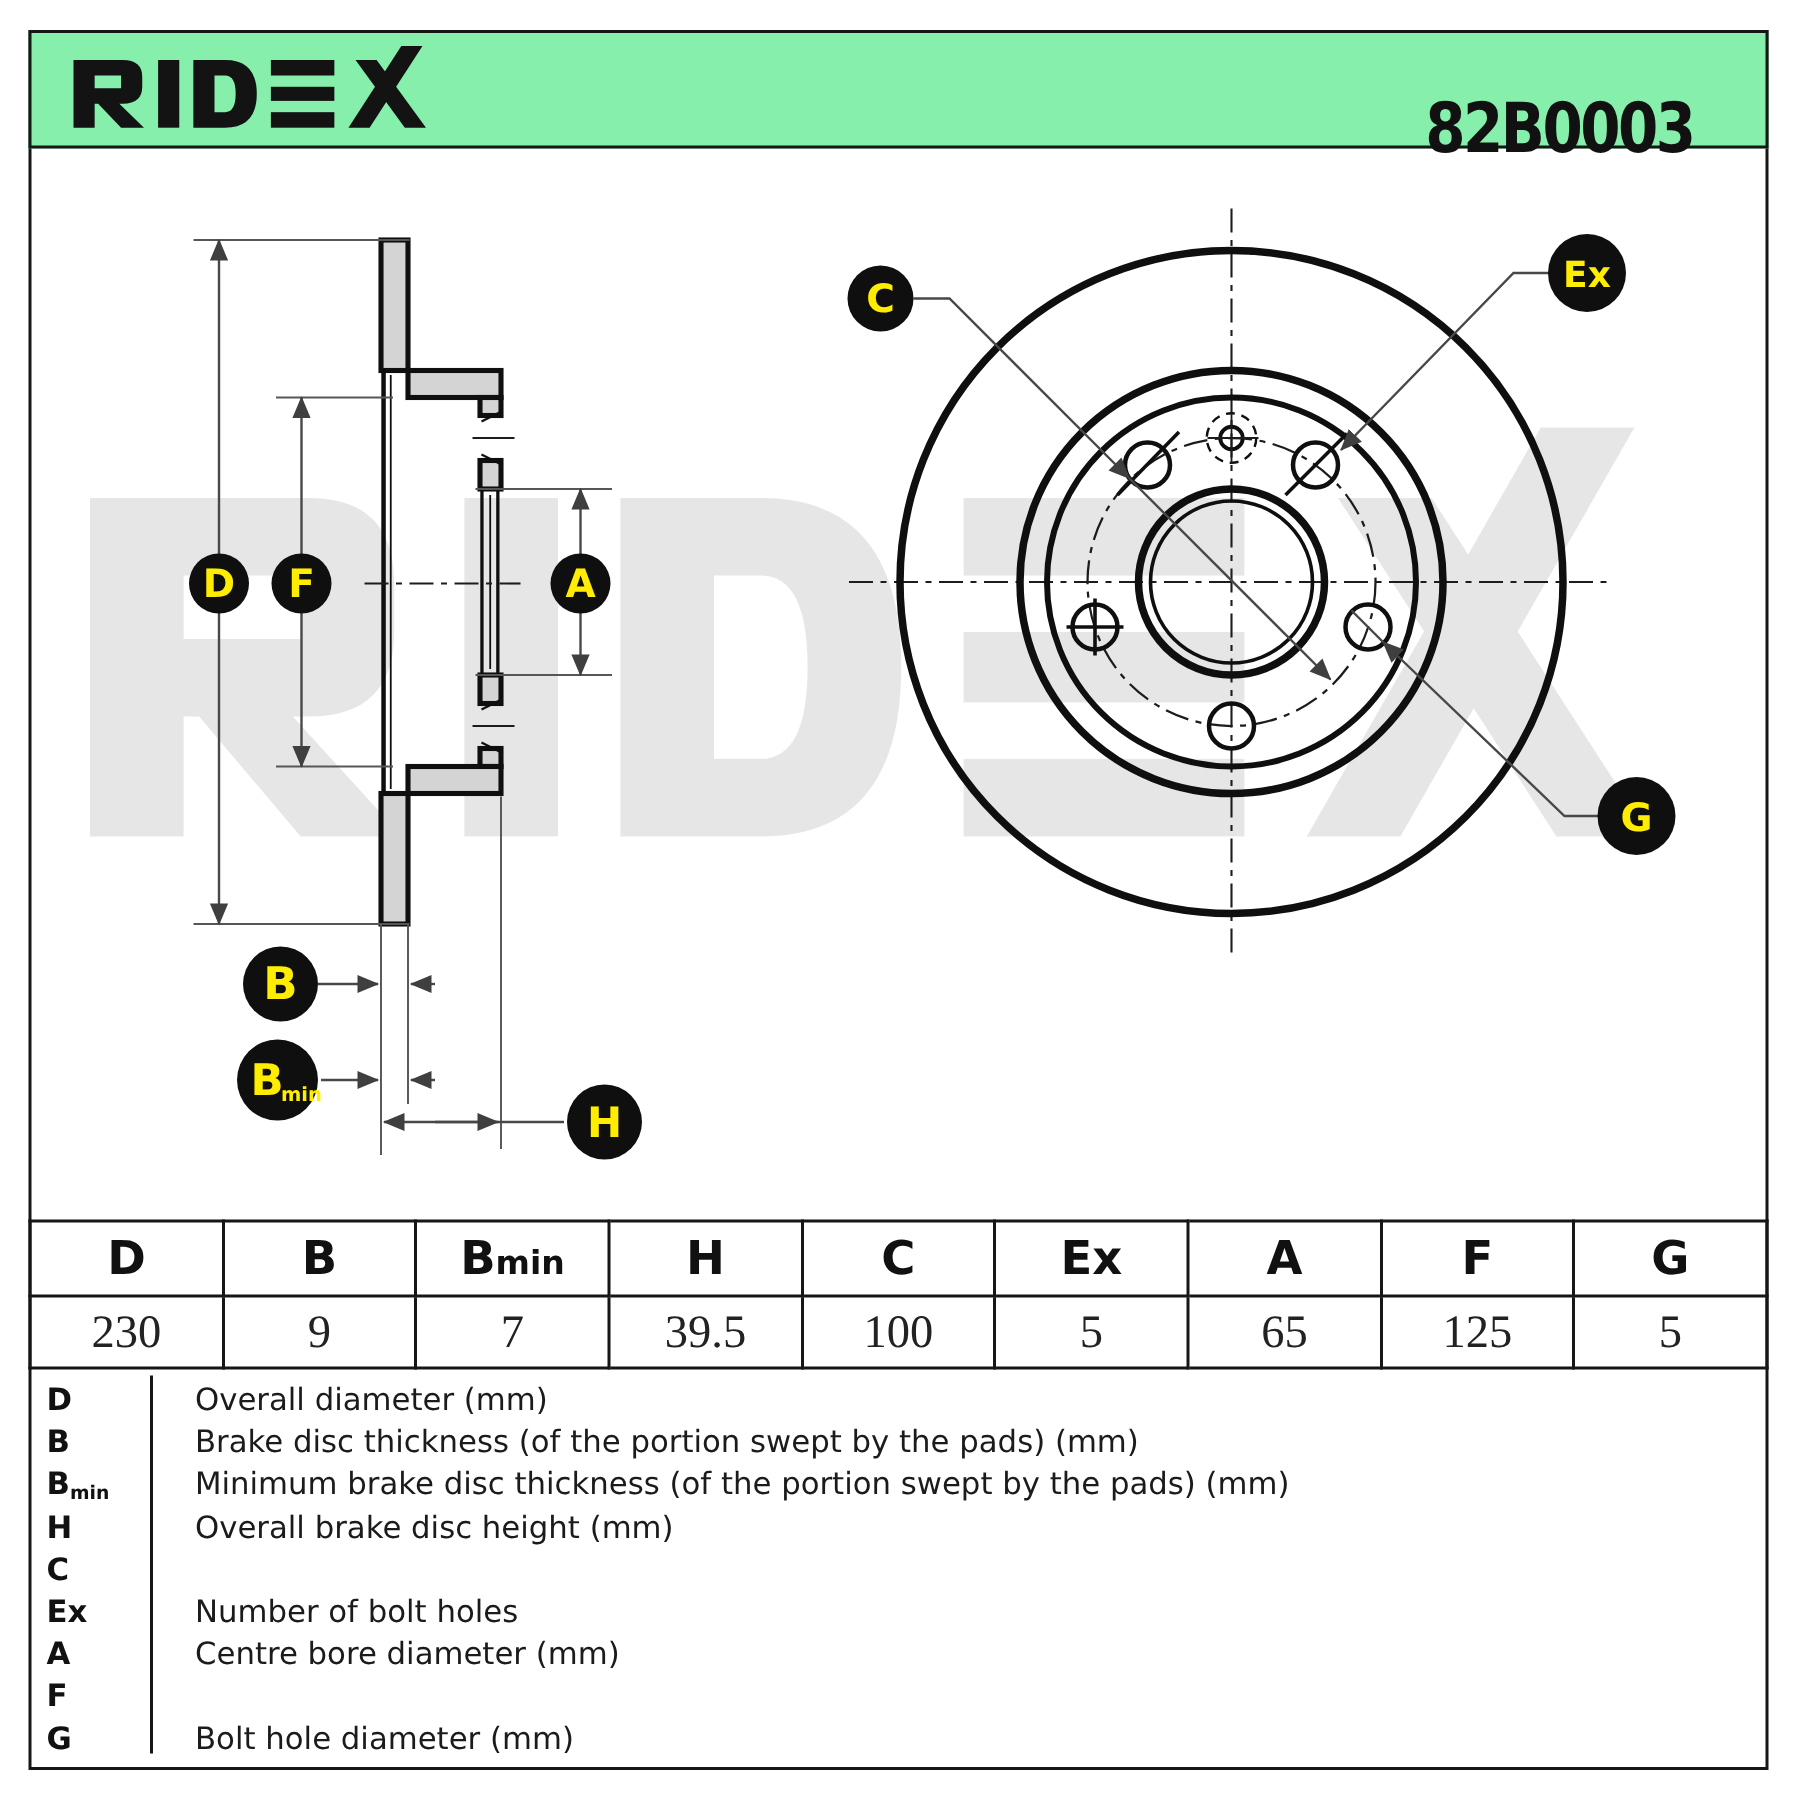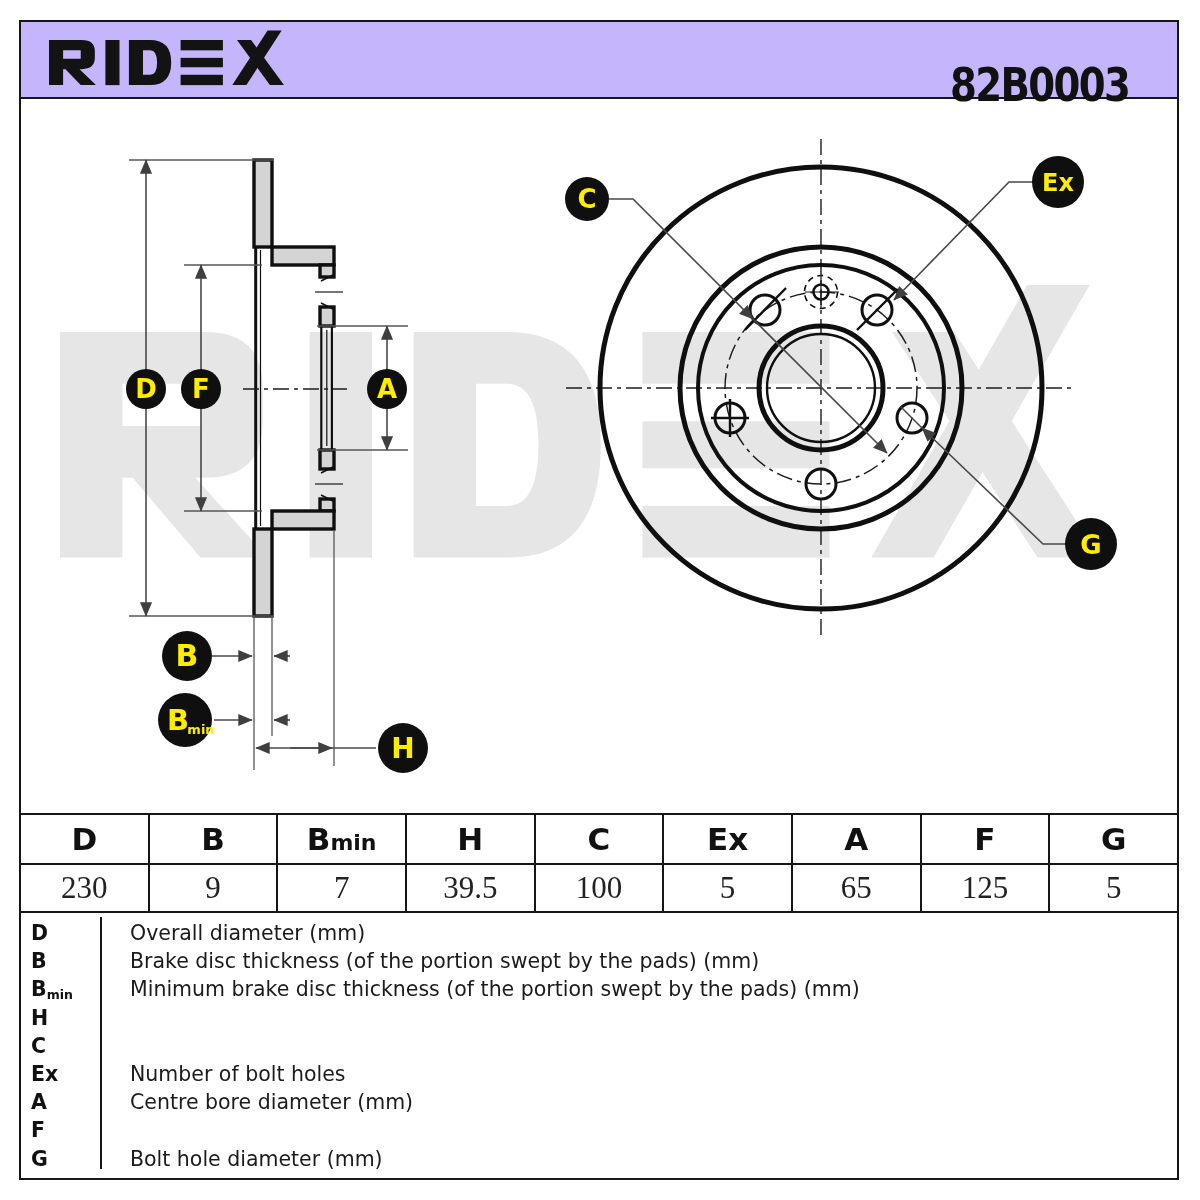--- a/index.html
+++ b/index.html
@@ -1,19 +1,19 @@
 <!DOCTYPE html>
 <html><head>
 <meta charset="utf-8">
 <style>
   html,body{margin:0;padding:0;background:#fff;}
   body{font-family:"DejaVu Sans","Liberation Sans",sans-serif;}
   #page{position:relative;width:1200px;height:1200px;background:#fff;overflow:hidden;}
   #frame{position:absolute;left:19px;top:20px;width:1160px;height:1160px;border:2.5px solid #161616;box-sizing:border-box;}
-  #header-bar{position:absolute;left:19px;top:20px;width:1160px;height:79px;background:#c4b5fd;border:2.5px solid #161616;box-sizing:border-box;}
+  #header-bar{position:absolute;left:19px;top:20px;width:1160px;height:79px;background:#86efac;border:2.5px solid #161616;box-sizing:border-box;}
   #part-number{position:absolute;right:48px;top:36px;font-size:46px;font-weight:bold;color:#111;letter-spacing:-2px;transform:scaleX(.84);transform-origin:right center;}
   #drawing-svg{position:absolute;left:0;top:99px;width:1200px;height:714px;}
   
   #spec-table{position:absolute;left:19px;top:813px;width:1160px;height:97px;border-collapse:collapse;table-layout:fixed;}
   #spec-table th,#spec-table td{border:2.4px solid #161616;text-align:center;vertical-align:middle;padding:0;}
   #spec-table th{font-size:31px;font-weight:bold;color:#111;height:48px;}
   #spec-table td{font-size:31px;font-weight:normal;color:#222;height:46px;font-family:Liberation Serif, serif;}
   #spec-table th .hdr-sub{font-size:22px;font-weight:bold;}
   
   #legend{position:absolute;left:19px;top:910px;width:1160px;height:272px;box-sizing:border-box;padding-top:9px;}
@@ -252,20 +252,21 @@
     <div class="legend-row">
       <div class="legend-key"><span>B</span><span class="sub"></span></div>
       <div class="legend-desc">Brake disc thickness (of the portion swept by the pads) (mm)</div>
     </div>
     <div class="legend-row">
       <div class="legend-key"><span>B</span><span class="sub">min</span></div>
       <div class="legend-desc">Minimum brake disc thickness (of the portion swept by the pads) (mm)</div>
     </div>
     <div class="legend-row">
       <div class="legend-key"><span>H</span><span class="sub"></span></div>
+      <div class="legend-desc">Overall brake disc height (mm)</div>
     </div>
     <div class="legend-row">
       <div class="legend-key"><span>C</span><span class="sub"></span></div>
     </div>
     <div class="legend-row">
       <div class="legend-key"><span>Ex</span><span class="sub"></span></div>
       <div class="legend-desc">Number of bolt holes</div>
     </div>
     <div class="legend-row">
       <div class="legend-key"><span>A</span><span class="sub"></span></div>

